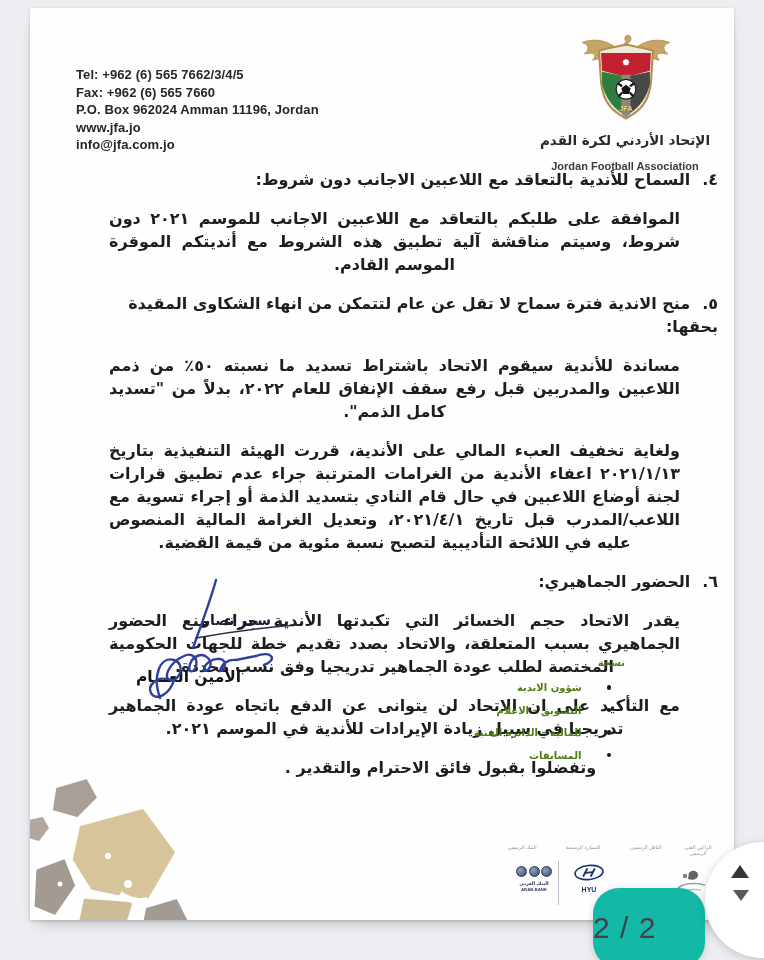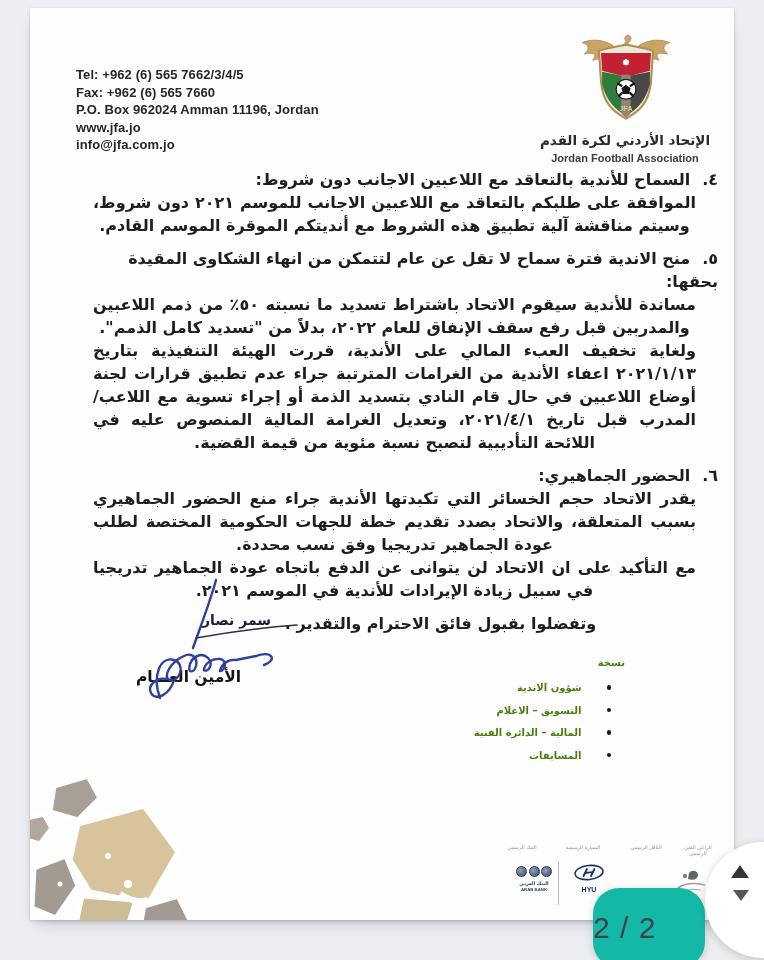--- a/index.html
+++ b/index.html
@@ -7,28 +7,28 @@
          font-family:"DejaVu Sans","Liberation Sans",sans-serif;}
   .page{position:absolute;left:30px;top:8px;width:704px;height:912px;background:#fefefe;
         box-shadow:0 1px 3px rgba(0,0,0,.18),0 8px 16px -8px rgba(0,0,0,.28);overflow:hidden;z-index:1;}
 
   
   .contact{position:absolute;left:46px;top:58px;font-size:13px;line-height:17.5px;color:#262626;
            font-family:"Liberation Sans",sans-serif;font-weight:600;letter-spacing:.1px;}
   .crest{position:absolute;left:548px;top:20px;width:96px;height:104px;}
   .orgnames{position:absolute;left:470px;top:124px;width:250px;text-align:center;}
   .org-ar{font-size:13.5px;font-weight:bold;color:#2a2a2a;direction:rtl;}
-  .org-en{font-size:11px;color:#3c3c3c;margin-top:4px;font-family:"Liberation Sans",sans-serif;font-weight:600;}
+  .org-en{font-size:11px;color:#3c3c3c;margin-top:12px;font-family:"Liberation Sans",sans-serif;font-weight:600;}
 
   
   .lbody{position:absolute;left:63px;top:160px;width:625px;direction:rtl;color:#1e1e1e;
          font-size:16px;font-weight:bold;line-height:23px;}
   .item .h{text-align:right;}
   .item .num{margin-left:12px;}
-  .item p{margin:0;padding-right:22px;text-align:justify;text-align-last:center;}
+  .item p{margin:16px;padding-right:22px;text-align:justify;text-align-last:center;}
   .item.m{margin-top:10px;}
   .closing{margin-top:10px;text-align:center;padding-left:70px;}
 
   
   .sig-svg{position:absolute;left:100px;top:568px;z-index:2;}
   .sig-name{position:absolute;left:172px;top:604px;font-size:14px;font-weight:bold;color:#1a1c38;direction:rtl;}
   .sig-title{position:absolute;left:106px;top:660px;font-size:15.5px;font-weight:bold;color:#141414;direction:rtl;}
 
   
   .copies{position:absolute;right:109px;top:649px;width:210px;direction:rtl;color:#4d7c0f;}

